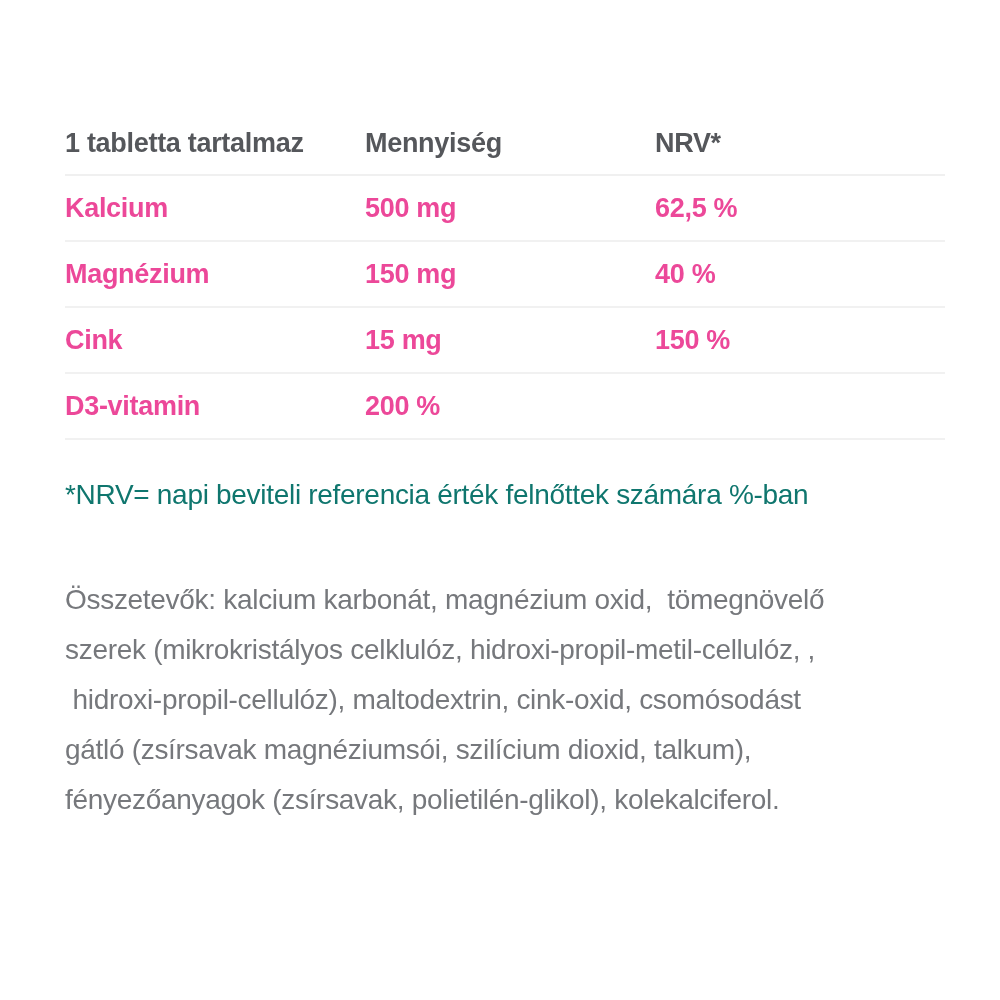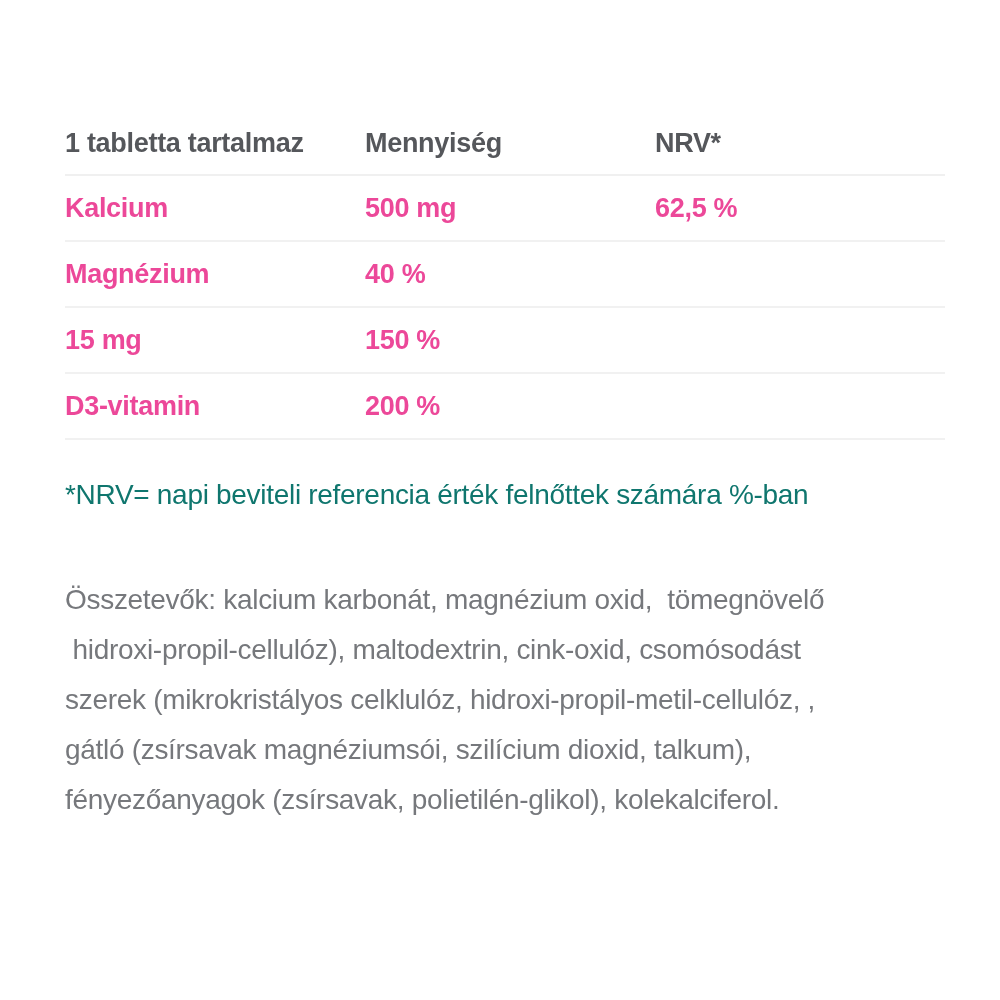--- a/index.html
+++ b/index.html
@@ -84,40 +84,42 @@
     </div>
 
     <div class="nrow data-row">
       <div class="cell">Kalcium</div>
       <div class="cell">500 mg</div>
       <div class="cell">62,5 %</div>
     </div>
 
     <div class="nrow data-row">
       <div class="cell">Magnézium</div>
+      <div class="cell">150 mg</div>
       <div class="cell">40 %</div>
     </div>
 
     <div class="nrow data-row">
+      <div class="cell">Cink</div>
       <div class="cell">15 mg</div>
       <div class="cell">150 %</div>
     </div>
 
     <div class="nrow data-row">
       <div class="cell">D3-vitamin</div>
       <div class="cell">200 %</div>
     </div>
 
   </div>
 
   <div class="footnote">
     <div class="pline">*NRV= napi beviteli referencia érték felnőttek számára %-ban</div>
   </div>
 
   <div class="ingredients">
     <div class="pline">Összetevők: kalcium karbonát, magnézium oxid,  tömegnövelő</div>
+    <div class="pline">szerek (mikrokristályos celklulóz, hidroxi-propil-metil-cellulóz, ,</div>
     <div class="pline"> hidroxi-propil-cellulóz), maltodextrin, cink-oxid, csomósodást</div>
-    <div class="pline">szerek (mikrokristályos celklulóz, hidroxi-propil-metil-cellulóz, ,</div>
     <div class="pline">gátló (zsírsavak magnéziumsói, szilícium dioxid, talkum),</div>
     <div class="pline">fényezőanyagok (zsírsavak, polietilén-glikol), kolekalciferol.</div>
   </div>
 
 </div>
 
 </body></html>

